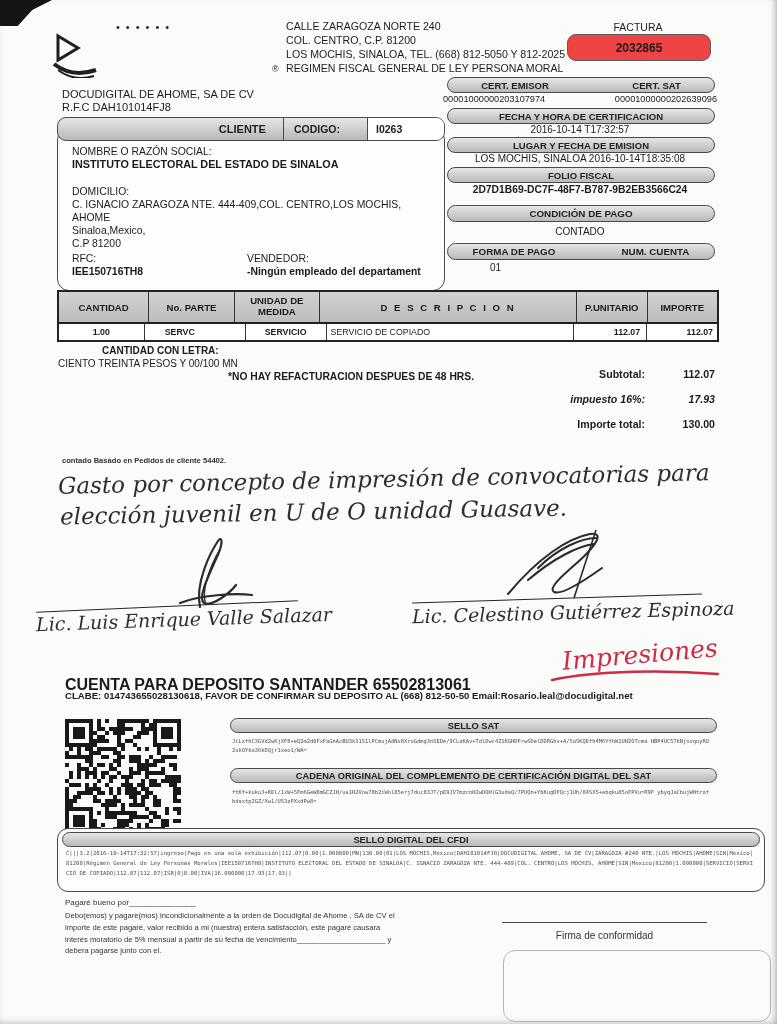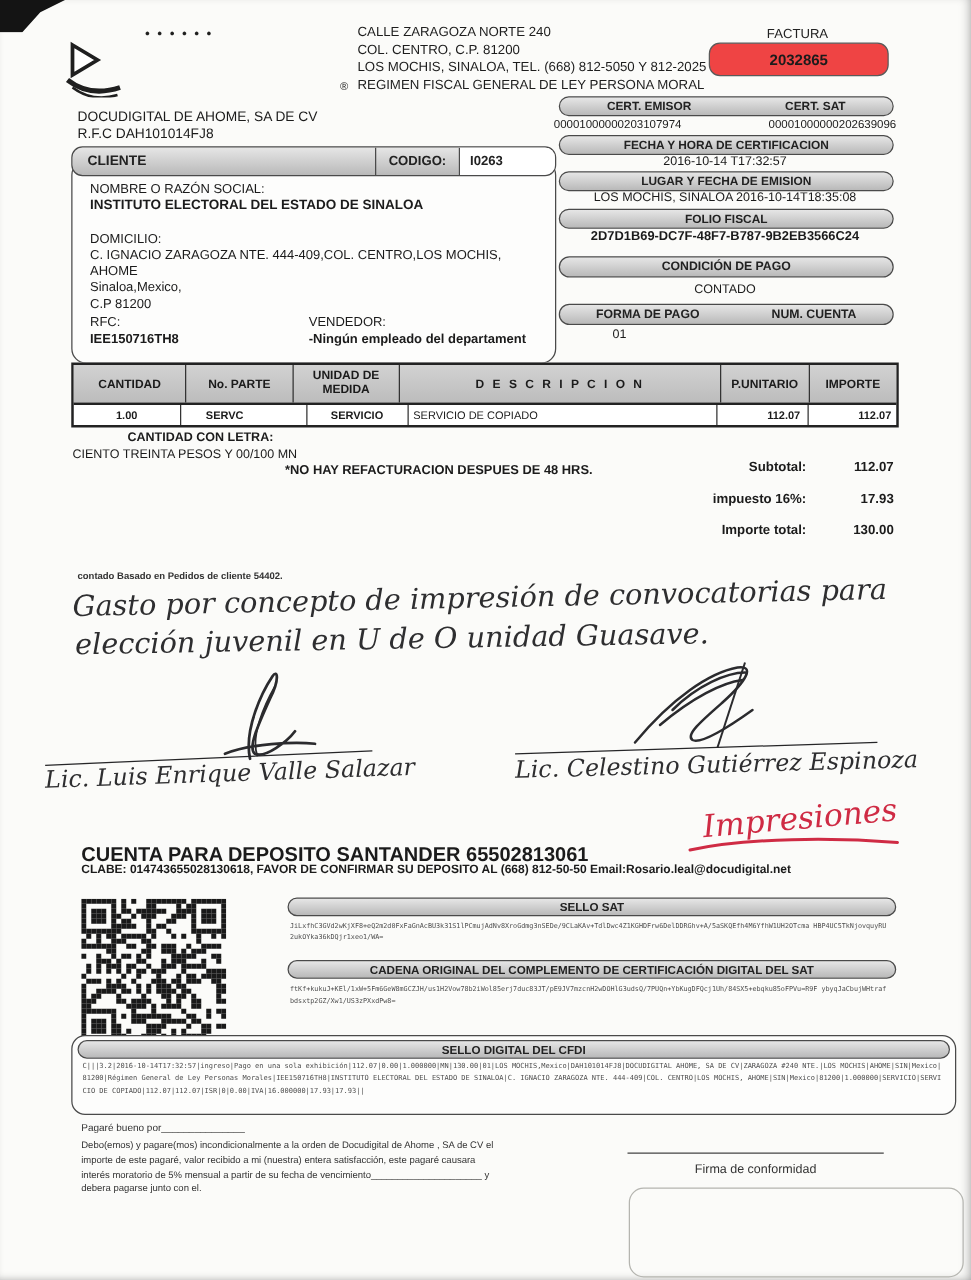--- a/index.html
+++ b/index.html
@@ -1,21 +1,21 @@
 <!DOCTYPE html>
 <html><head>
 <meta charset="utf-8">
 <style>
   html,body{margin:0;padding:0;background:#d9d9d6;}
   .page{position:relative;width:777px;height:1024px;margin:0 auto;background:#fbfbf9;
         font-family:"Liberation Sans",sans-serif;color:#1b1b1b;overflow:hidden;
         box-shadow:inset -6px 0 9px -6px #999, inset 0 -4px 8px -5px #aaa;}
   .abs{position:absolute;}
   .pill{background:linear-gradient(#e6e6e6,#b9b9b9);border:1.3px solid #4a4a4a;border-radius:9px;
-        display:flex;align-items:center;justify-content:center;font-weight:bold;color:#222;}
+        display:flex;align-items:center;justify-content:center;font-weight:bold;color:#222;gap:17px;}
   .pill-split{justify-content:space-around;}
   .tiny{font-family:"DejaVu Sans Mono",monospace;font-size:5.4px;line-height:1.75;color:#4e4e4e;
         word-break:break-all;}
   .hand{font-family:"DejaVu Serif",serif;font-style:italic;color:#2e2e30;white-space:nowrap;}
   .handred{font-family:"DejaVu Serif",serif;font-style:italic;color:#cf2b44;white-space:nowrap;}
   .logo-text{font-family:"DejaVu Sans",sans-serif;font-weight:bold;font-size:33px;letter-spacing:-1px;
         color:#ffffff;-webkit-text-stroke:1.5px #1f1f1f;text-shadow:0 0 1px #333;}
   .sigline{border-top:1.8px solid #262628;}
   .cell{border-right:1px solid #333;display:flex;align-items:center;justify-content:center;
         font-weight:bold;text-align:center;}
@@ -49,21 +49,21 @@
   <div class="abs" style="left:567px;top:21px;width:142px;text-align:center;font-size:10.5px;color:#222;">FACTURA</div>
   <div class="abs" style="left:567px;top:34px;width:142px;height:25px;border:1.6px solid #5a5a5a;border-radius:9px;display:flex;align-items:center;justify-content:center;font-weight:bold;font-size:12px;background:#ef4444;">
     <span>2032865</span>
   </div>
 
   <div class="abs" style="left:62px;top:88px;font-size:11px;">DOCUDIGITAL DE AHOME, SA DE CV</div>
   <div class="abs" style="left:62px;top:101px;font-size:11px;">R.F.C DAH101014FJ8</div>
 
   <div class="abs" style="left:57px;top:128px;width:386px;height:161px;border:1.5px solid #4a4a4a;border-radius:12px;background:#fdfdfc;"></div>
   <div class="abs pill" style="left:57px;top:117px;width:386px;height:22px;justify-content:flex-start;overflow:hidden;">
-    <span style="padding-left:12px;font-size:11px;flex:1;text-align:left;">CLIENTE</span>
+    <span style="padding-left:12px;font-size:11px;flex:1;text-align:right;">CLIENTE</span>
     <span style="font-size:10.5px;padding:0 10px;border-left:1px solid #4a4a4a;height:100%;display:flex;align-items:center;">CODIGO:</span>
     <span style="font-size:10.5px;width:68px;height:100%;background:#fff;border-left:1px solid #4a4a4a;display:flex;align-items:center;padding-left:8px;">I0263</span>
   </div>
   <div class="abs" style="left:72px;top:145px;width:360px;font-size:10.4px;line-height:1.25;">
     <div>NOMBRE O RAZÓN SOCIAL:</div>
     <div style="font-weight:bold;font-size:10.8px;">INSTITUTO ELECTORAL DEL ESTADO DE SINALOA</div>
     <div style="margin-top:14px;">DOMICILIO:</div>
     <div>C. IGNACIO ZARAGOZA NTE. 444-409,COL. CENTRO,LOS MOCHIS,</div>
     <div>AHOME</div>
     <div>Sinaloa,Mexico,</div>
@@ -123,21 +123,21 @@
 
   <div class="abs" style="left:58px;top:345px;font-size:10px;font-weight:bold;margin-left:44px;">CANTIDAD CON LETRA:</div>
   <div class="abs" style="left:58px;top:358px;font-size:10px;">CIENTO TREINTA PESOS Y 00/100 MN</div>
   <div class="abs" style="left:228px;top:371px;font-size:10.3px;font-weight:bold;">*NO HAY REFACTURACION DESPUES DE 48 HRS.</div>
 
   <div class="abs" style="left:530px;top:368px;width:185px;font-size:10.6px;">
     <div style="display:flex;justify-content:space-between;margin-bottom:13px;">
       <span style="flex:1;text-align:right;font-weight:bold;padding-right:18px;">Subtotal:</span>
       <span style="width:52px;text-align:right;font-weight:bold;">112.07</span>
     </div>
-    <div style="display:flex;justify-content:space-between;margin-bottom:13px;">
+    <div style="display:flex;justify-content:space-between;margin-bottom:13px;font-style:italic;">
       <span style="flex:1;text-align:right;font-weight:bold;padding-right:18px;">impuesto 16%:</span>
       <span style="width:52px;text-align:right;font-weight:bold;">17.93</span>
     </div>
     <div style="display:flex;justify-content:space-between;">
       <span style="flex:1;text-align:right;font-weight:bold;padding-right:18px;">Importe total:</span>
       <span style="width:52px;text-align:right;font-weight:bold;">130.00</span>
     </div>
   </div>
 
   <div class="abs" style="left:62px;top:456px;font-size:7.6px;font-weight:bold;color:#333;">contado Basado en Pedidos de cliente 54402.</div>

